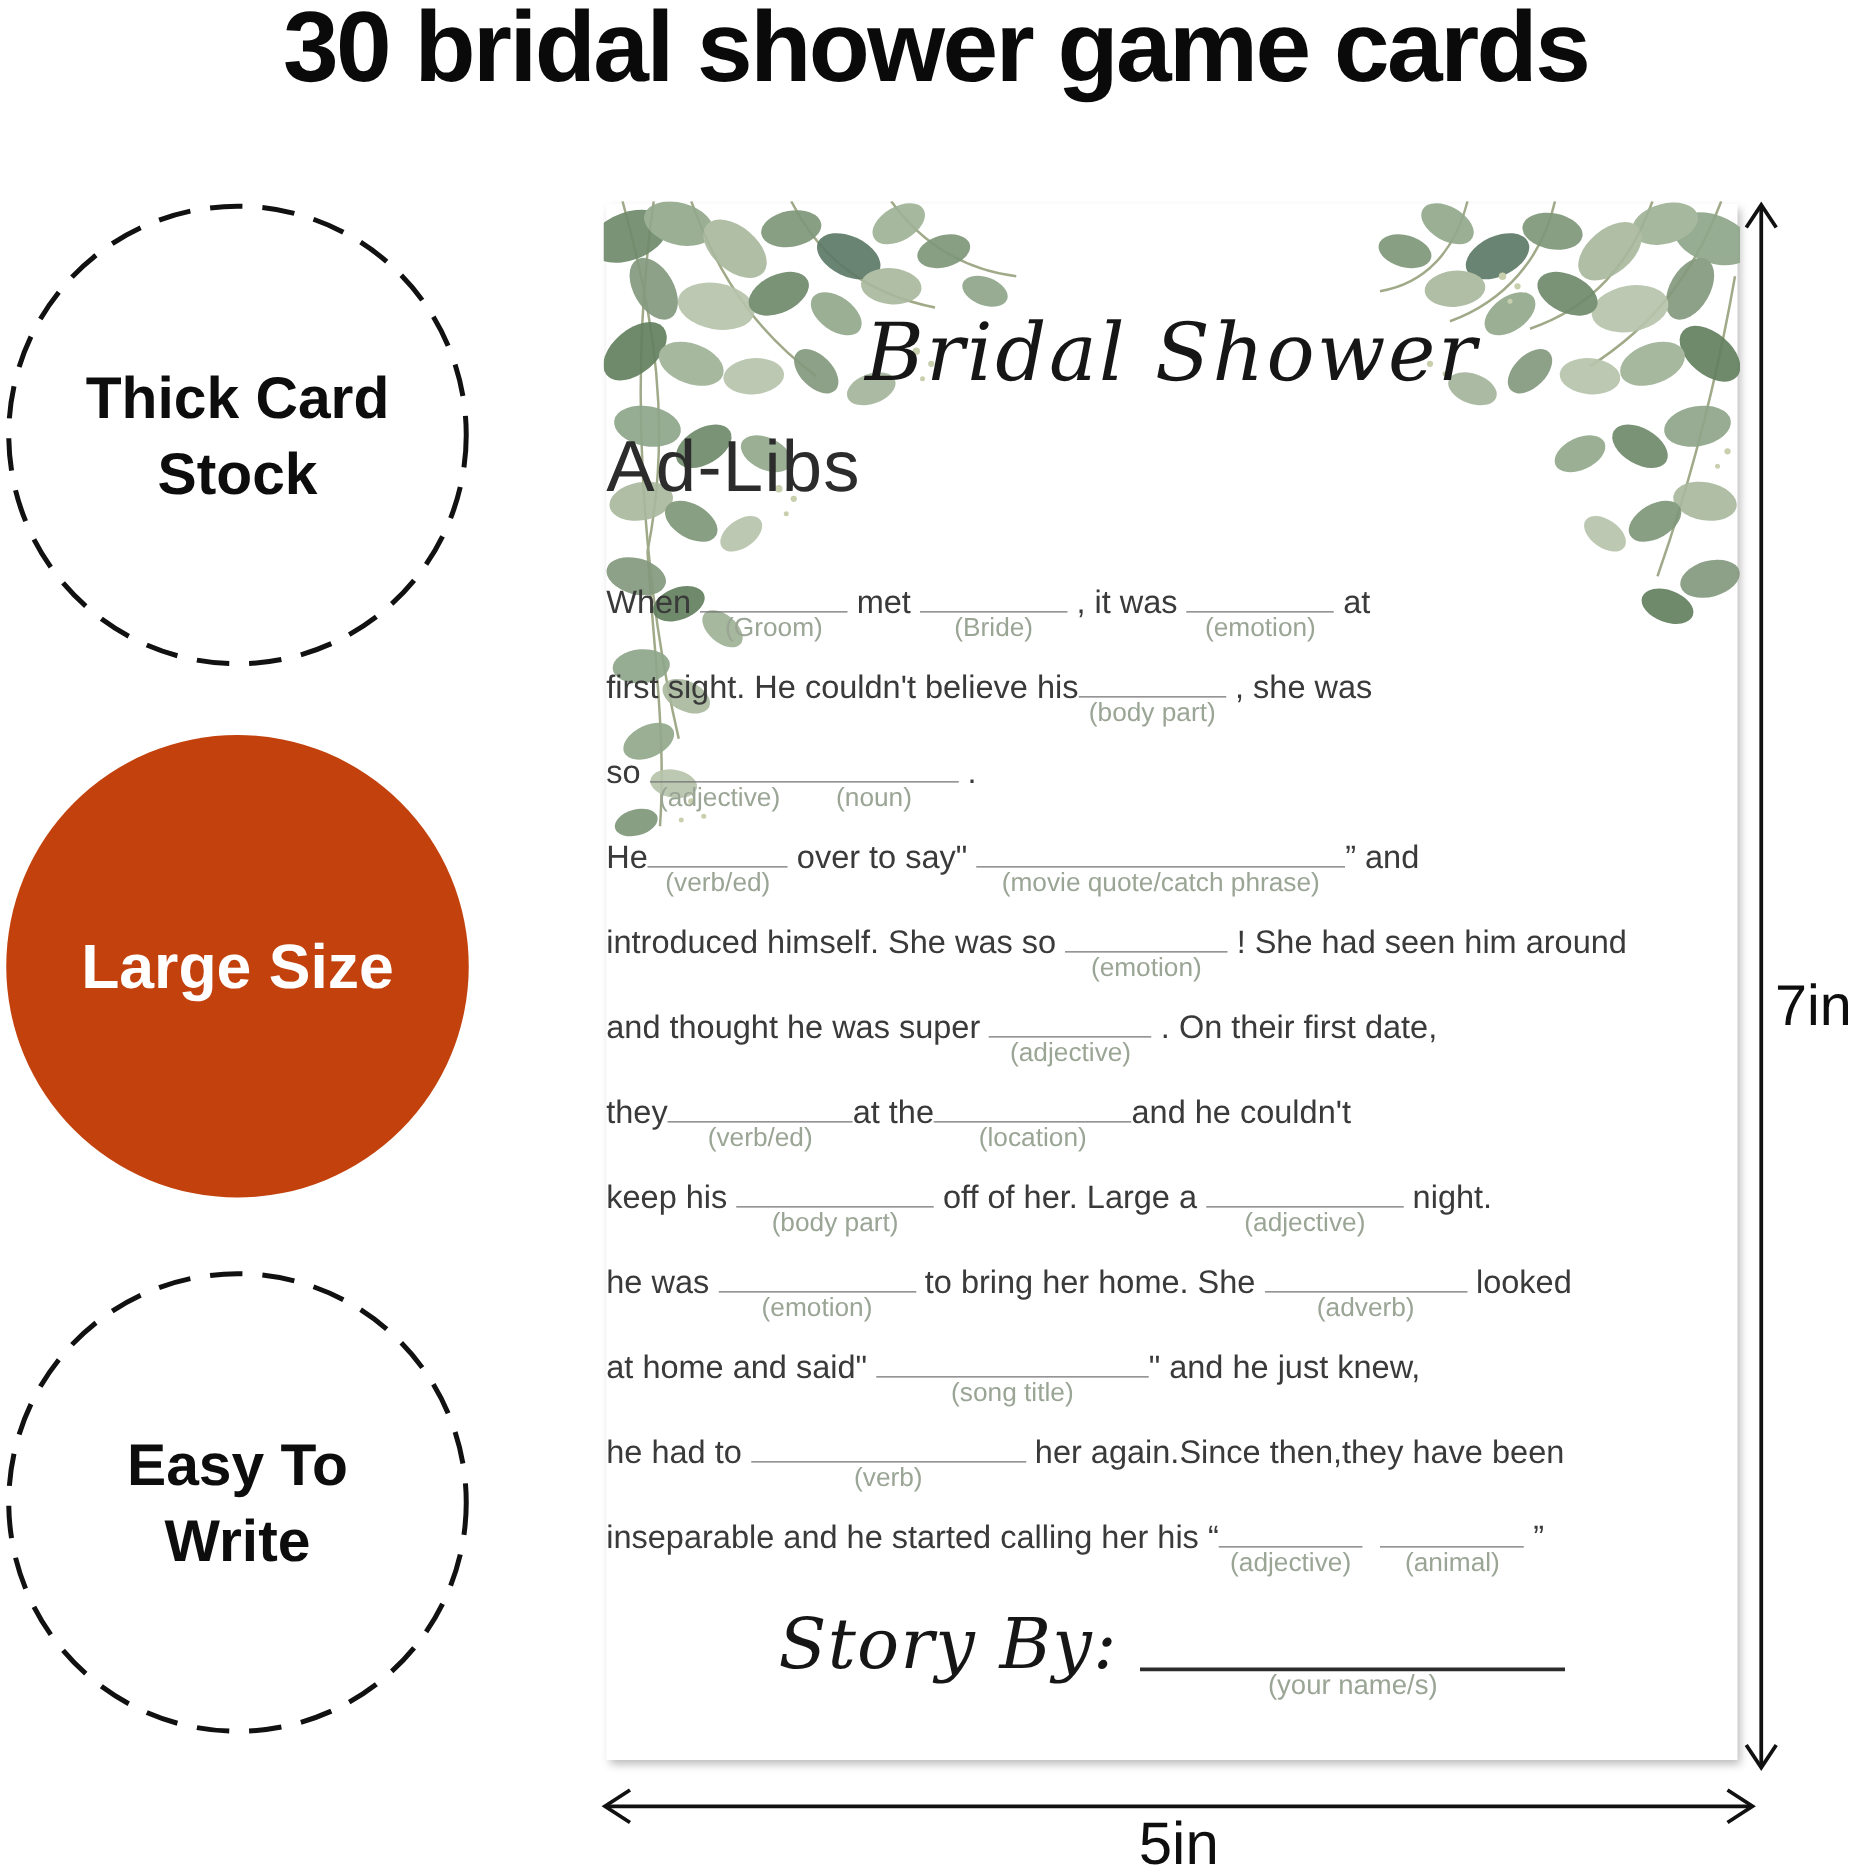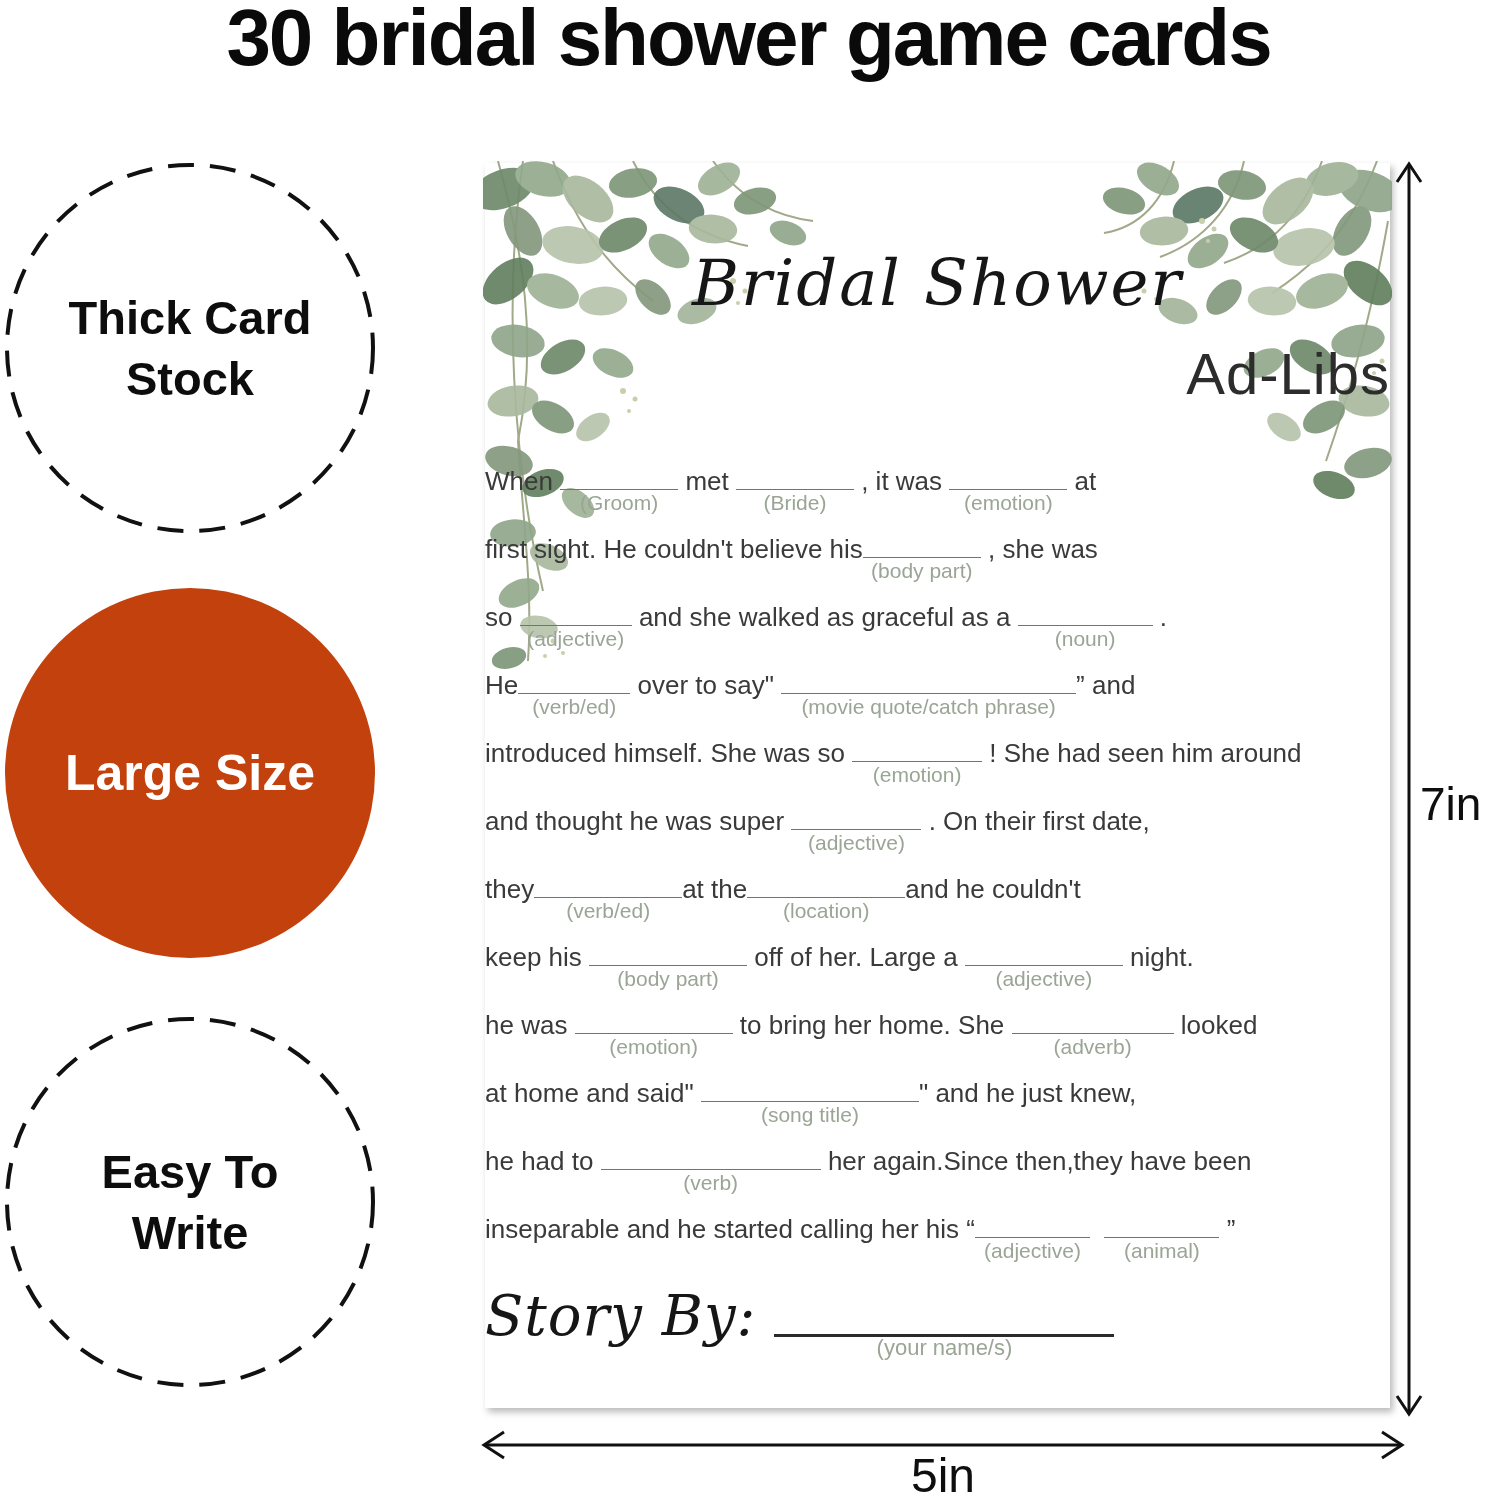--- a/index.html
+++ b/index.html
@@ -37,41 +37,41 @@
   .foliage{position:absolute;pointer-events:none;}
   .foliage.tl{left:-2px;top:-2px;}
   .foliage.tr{right:-2px;top:-2px;}
 
   .script-title{
     position:relative;margin:80px 0 0 0;text-align:center;
     font-family:"DejaVu Serif",serif;font-style:italic;font-weight:500;
     font-size:64px;line-height:80px;color:#161616;letter-spacing:2px;
   }
   .subtitle{
-    position:relative;margin:18px 0 0 0;text-align:right;
+    position:relative;margin:18px 0 0 0;text-align:left;
     font-size:58px;line-height:66px;font-weight:400;color:#2c2c2c;letter-spacing:1px;
   }
 
   .card-body{position:relative;margin-top:58px;}
   .line{
     height:32px;margin-bottom:36px;text-align:left;
     font-size:26px;line-height:32px;color:#3a3a3a;white-space:pre;
   }
   .t{white-space:pre;}
   .blank{
     display:inline-block;position:relative;height:24px;
     border-bottom:1px solid #737373;vertical-align:baseline;
   }
   .hint{
     position:absolute;top:100%;left:50%;transform:translateX(-50%);
     margin-top:3px;font-size:21px;line-height:22px;color:#9aa595;white-space:nowrap;
   }
 
   .storyby{
-    position:relative;margin-top:14px;display:flex;
+    position:relative;margin-top:14px;display:flex;justify-content:center;
     align-items:flex-end;gap:18px;
   }
   .storyby .script{
     font-family:"DejaVu Serif",serif;font-style:italic;font-weight:500;
     font-size:56px;line-height:70px;color:#161616;letter-spacing:1px;
   }
   .storyby .blank{width:340px;border-bottom:3px solid #2b2b2b;margin-bottom:14px;}
   .storyby .hint{font-size:22px;}
 
   
@@ -213,21 +213,21 @@
         <circle cx="292" cy="212" r="2"></circle>
     </g>
   </svg>
 
   <div class="script-title">Bridal Shower</div>
   <div class="subtitle">Ad-Libs</div>
 
   <div class="card-body" id="card-body">
       <div class="line"><span class="t">When </span><span class="blank" style="width: 118px;"><span class="hint">(Groom)</span></span><span class="t"> met </span><span class="blank" style="width: 118px;"><span class="hint">(Bride)</span></span><span class="t"> , it was </span><span class="blank" style="width: 118px;"><span class="hint">(emotion)</span></span><span class="t"> at</span></div>
       <div class="line"><span class="t">first sight. He couldn't believe his</span><span class="blank" style="width: 118px;"><span class="hint">(body part)</span></span><span class="t"> , she was</span></div>
-      <div class="line"><span class="t">so </span><span class="blank" style="width: 112px;"><span class="hint">(adjective)</span></span><span class="t"> and she walked as graceful as a </span><span class="blank" style="width: 135px;"><span class="hint">(noun)</span></span><span class="t"> .</span></div>
+      <div class="line"><span class="t">so </span><span class="blank" style="width: 112px;"><span class="hint">(adjective)</span></span><span class="blank" style="width: 135px;"><span class="hint">(noun)</span></span><span class="t"> .</span></div>
       <div class="line"><span class="t">He</span><span class="blank" style="width: 112px;"><span class="hint">(verb/ed)</span></span><span class="t"> over to say" </span><span class="blank" style="width: 295px;"><span class="hint">(movie quote/catch phrase)</span></span><span class="t">” and</span></div>
       <div class="line"><span class="t">introduced himself. She was so </span><span class="blank" style="width: 130px;"><span class="hint">(emotion)</span></span><span class="t"> ! She had seen him around</span></div>
       <div class="line"><span class="t">and thought he was super </span><span class="blank" style="width: 130px;"><span class="hint">(adjective)</span></span><span class="t"> . On their first date,</span></div>
       <div class="line"><span class="t">they</span><span class="blank" style="width: 148px;"><span class="hint">(verb/ed)</span></span><span class="t">at the</span><span class="blank" style="width: 158px;"><span class="hint">(location)</span></span><span class="t">and he couldn't</span></div>
       <div class="line"><span class="t">keep his </span><span class="blank" style="width: 158px;"><span class="hint">(body part)</span></span><span class="t"> off of her. Large a </span><span class="blank" style="width: 158px;"><span class="hint">(adjective)</span></span><span class="t"> night.</span></div>
       <div class="line"><span class="t">he was </span><span class="blank" style="width: 158px;"><span class="hint">(emotion)</span></span><span class="t"> to bring her home. She </span><span class="blank" style="width: 162px;"><span class="hint">(adverb)</span></span><span class="t"> looked</span></div>
       <div class="line"><span class="t">at home and said" </span><span class="blank" style="width: 218px;"><span class="hint">(song title)</span></span><span class="t">" and he just knew,</span></div>
       <div class="line"><span class="t">he had to </span><span class="blank" style="width: 220px;"><span class="hint">(verb)</span></span><span class="t"> her again.Since then,they have been</span></div>
       <div class="line"><span class="t">inseparable and he started calling her his “</span><span class="blank" style="width: 115px;"><span class="hint">(adjective)</span></span><span class="t">  </span><span class="blank" style="width: 115px;"><span class="hint">(animal)</span></span><span class="t"> ”</span></div>
     </div>

